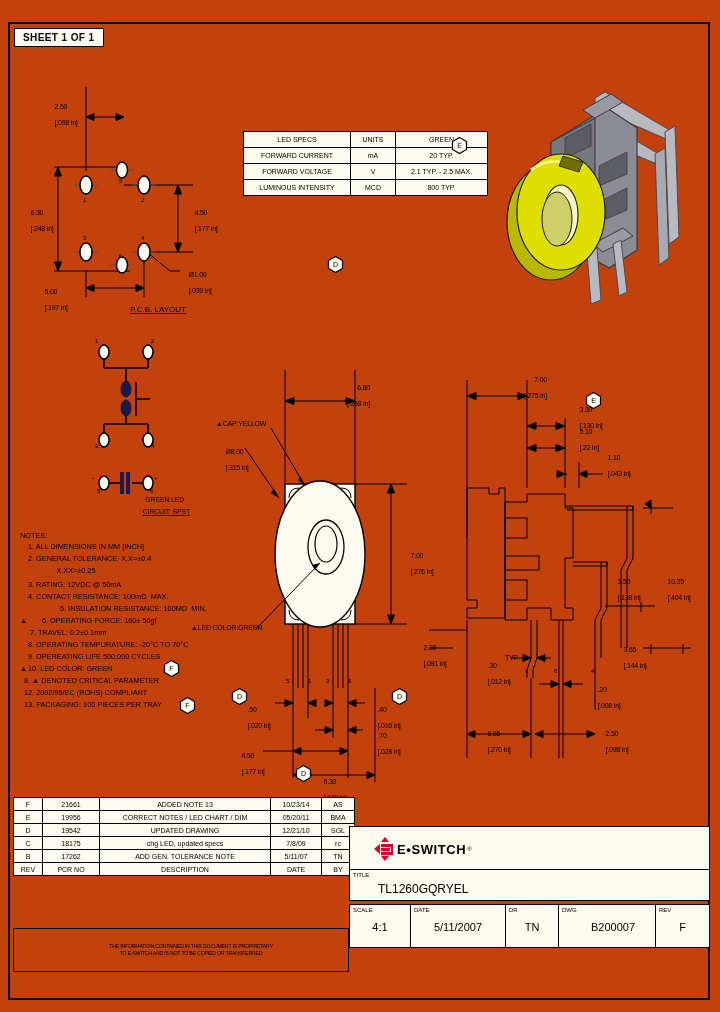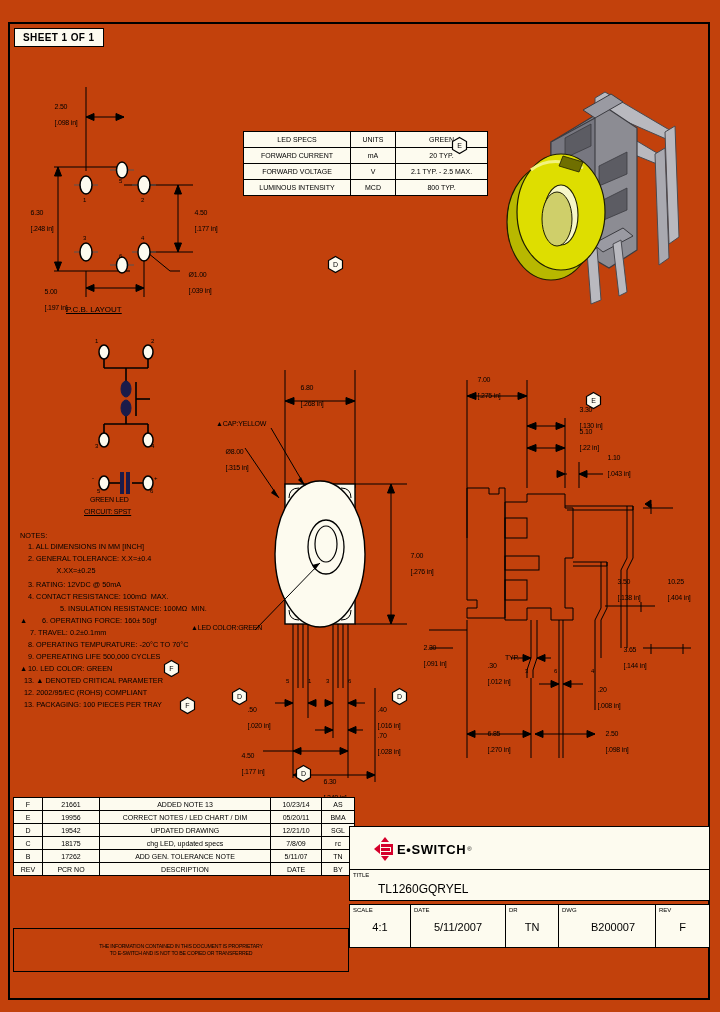--- a/index.html
+++ b/index.html
@@ -3,21 +3,21 @@
 <meta charset="utf-8">
 <style>
   html,body{margin:0;padding:0;background:#fdfbef;}
   body{width:720px;height:1012px;font-family:"Liberation Sans",sans-serif;color:#000;position:relative;overflow:hidden;}
   #sheet{position:absolute;left:0;top:0;width:720px;height:1012px;background:#c2410c;}
   .border-outer{position:absolute;left:8px;top:22px;width:702px;height:978px;border:2px solid #000;box-sizing:border-box;}
   .abs{position:absolute;}
   .txt{font-size:7px;line-height:8px;letter-spacing:-.2px;white-space:pre;}
   .txt6{font-size:6px;line-height:7px;letter-spacing:-.2px;white-space:pre;}
   .txt8{font-size:8px;line-height:9px;white-space:pre;}
-  .ctr{text-align:left;}
+  .ctr{text-align:right;padding-left:20px;}
   .sheetbox{left:14px;top:28px;padding:3px 8px;border:1.6px solid #000;font-size:10px;font-weight:bold;letter-spacing:.4px;background:#fdfbef;}
   .hexwrap{position:absolute;width:15px;height:17px;}
   .hexwrap svg{position:absolute;left:0;top:0;}
   .hexwrap span{position:absolute;left:0;top:0;width:15px;height:17px;display:flex;align-items:center;justify-content:center;font-size:7px;}
   
   #spec{position:absolute;left:243px;top:131px;border:1.4px solid #000;border-collapse:collapse;background:#fdfbef;}
   #spec td{border:1.1px solid #000;font-size:7px;text-align:center;padding:4px 3px;white-space:nowrap;}
   
   #revtbl{position:absolute;left:13px;top:797px;border-collapse:collapse;background:#fdfbef;}
   #revtbl td{border:1.1px solid #000;font-size:7px;text-align:center;padding:2.5px 2px;white-space:nowrap;}
@@ -266,21 +266,21 @@
     <div class="abs nt" style="left:8px;top:49px;">3. RATING: 12VDC @ 50mA</div>
     <div class="abs nt" style="left:8px;top:61px;">4. CONTACT RESISTANCE: 100mΩ  MAX.</div>
     <div class="abs nt" style="left:8px;top:73px;padding-left:32px;">5. INSULATION RESISTANCE: 100MΩ  MIN.</div>
     <div class="abs nt" style="left:0px;top:85px;">▲</div>
     <div class="abs nt" style="left:8px;top:85px;padding-left:14px;">6. OPERATING FORCE: 160± 50gf</div>
     <div class="abs nt" style="left:10px;top:97px;">7. TRAVEL: 0.2±0.1mm</div>
     <div class="abs nt" style="left:8px;top:109px;">8. OPERATING TEMPURATURE: -20°C TO 70°C</div>
     <div class="abs nt" style="left:8px;top:121px;">9. OPEREATING LIFE 500,000 CYCLES</div>
     <div class="abs nt" style="left:0px;top:133px;">▲</div>
     <div class="abs nt" style="left:8px;top:133px;">10. LED COLOR: GREEN</div>
-    <div class="abs nt" style="left:4px;top:145px;">13. ▲ DENOTED CRITICAL PARAMETER</div>
+    <div class="abs nt" style="left:4px;top:145px;">8. ▲ DENOTED CRITICAL PARAMETER</div>
     <div class="abs nt" style="left:4px;top:157px;">12. 2002/95/EC (ROHS) COMPLIANT</div>
     <div class="abs nt" style="left:4px;top:169px;">13. PACKAGING: 100 PIECES PER TRAY</div>
   </div>
   <div class="hexwrap" style="left:164px;top:660px;">
     <svg width="15" height="17">
         <polygon points="7.5,0.5 14.5,4.5 14.5,12.5 7.5,16.5 0.5,12.5 0.5,4.5" fill="#fdfbef" stroke="#000" stroke-width="1.2"></polygon>
       </svg>
     <span>F</span>
   </div>
   <div class="hexwrap" style="left:180px;top:697px;">

